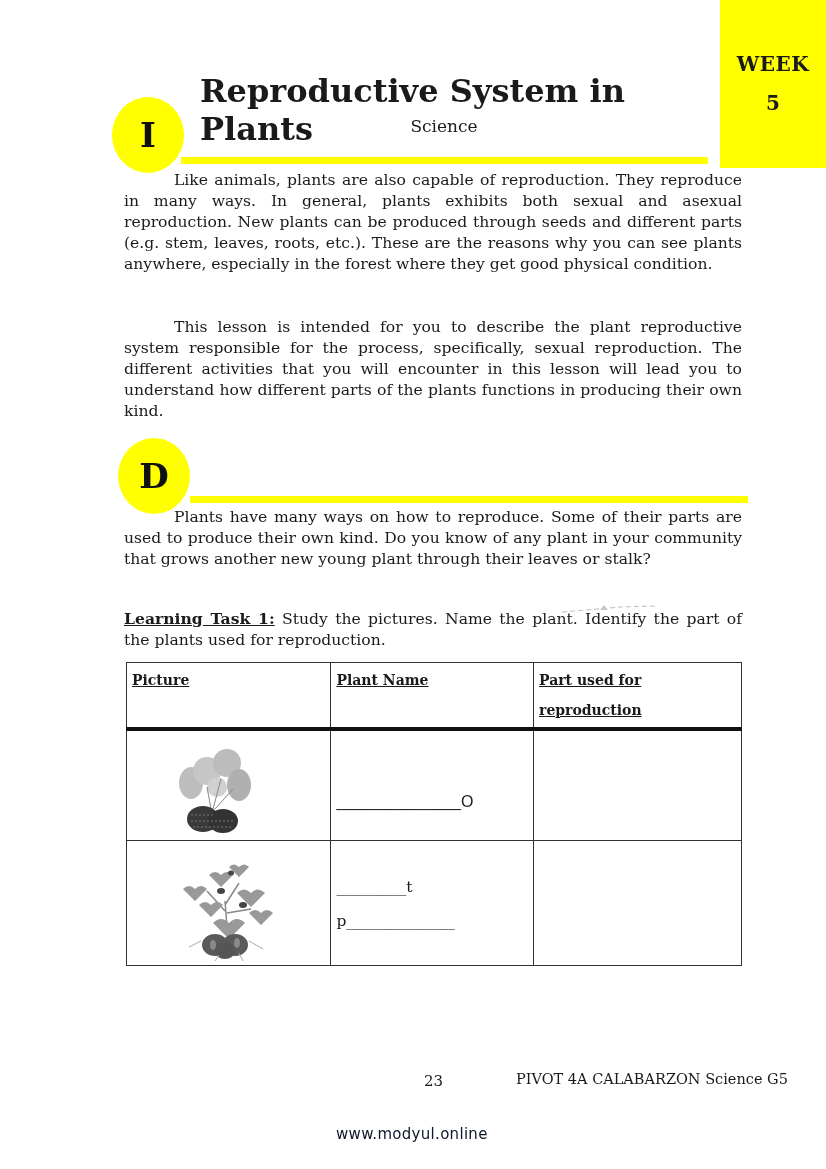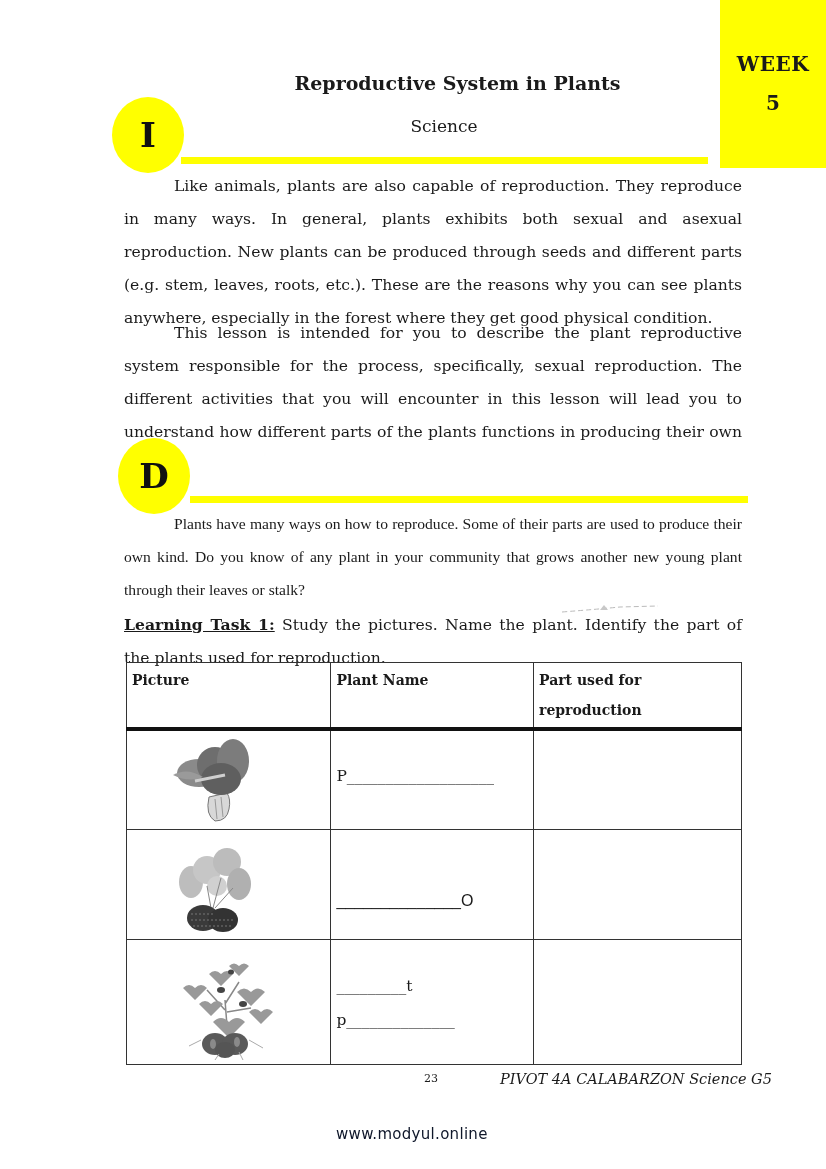--- a/index.html
+++ b/index.html
@@ -6,64 +6,64 @@
   body { width: 826px; height: 1169px; position: relative; overflow: hidden;
          font-family: "DejaVu Serif", "Liberation Serif", serif; color: #1a1a1a; }
   .abs { position: absolute; }
 
   .week-box { left: 720px; top: 0; width: 117px; height: 168px; background: #ffff00; }
   .week-label { position: absolute; left: 0; width: 106px; top: 52px; text-align: center;
                 font-weight: bold; font-size: 20px; letter-spacing: 0.5px; }
   .week-num { position: absolute; left: 0; width: 106px; top: 91px; text-align: center;
               font-weight: bold; font-size: 20px; }
 
-  .title { left: 200px; width: 515px; top: 72px; text-align: center;
-           font-weight: bold; font-size: 19px; }
+  .title { left: 200px; width: 515px; top: 72px; 
+           font-weight: bold; font-size: 32px; }
   .subtitle { left: 200px; width: 488px; top: 116px; text-align: center; font-size: 17px; }
 
   .circle { width: 72px; height: 76px; border-radius: 50%; background: #ffff00;
             display: flex; align-items: center; justify-content: center;
             font-weight: bold; font-size: 34px; color: #111; }
   .circle-i { left: 112px; top: 97px; }
   .circle-d { left: 118px; top: 438px; }
 
   .bar { background: #ffff00; height: 7px; }
   .bar-i { left: 181px; width: 527px; top: 157px; }
   .bar-d { left: 190px; width: 558px; top: 496px; }
 
-  .para { left: 124px; width: 618px; font-size: 15.6px; line-height: 33px;
+  .para { left: 124px; width: 618px; font-size: 15.6px; line-height: 21px;
           text-align: justify; }
   .para .indent { display: inline-block; width: 50px; }
   .p1 { top: 170px; }
   .p2 { top: 317px; }
-  .p3 { top: 507px; font-family: Liberation Serif, serif; }
+  .p3 { top: 507px; }
   .p4 { top: 608px; }
   .p4 b { font-weight: bold; text-decoration: underline; }
 
   .deco-mark { left: 560px; top: 603px; width: 100px; height: 10px; }
 
   table.task { position: absolute; left: 126px; top: 662px; width: 616px;
                border-collapse: collapse; font-size: 15px; }
-  table.task td, table.task th { border: 1.5px solid #333; vertical-align: top; padding: 0; }
+  table.task td, table.task th { border: 1.5px solid #333; vertical-align: top; padding: 0; text-decoration: underline; }
   table.task th { text-align: left; font-weight: bold; font-size: 14px; line-height: 30px;
                   padding: 2px 5px; height: 52px; border-bottom: 4px solid #111; }
   .col1 { width: 205px; }
   .col2 { width: 204px; }
   .col3 { width: 205px; }
   .row1 td { height: 98px; }
   .row2 td { height: 109px; }
   .row3 td { height: 124px; }
   .pic-cell { position: relative; }
   .pic { position: absolute; }
   .name-cell { position: relative; }
   .blank { position: absolute; left: 5px; font-size: 15.5px; white-space: pre; }
   .blank-sans { font-family: "Liberation Sans", sans-serif; font-size: 16px; }
 
-  .page-num { left: 424px; top: 1072px; font-size: 11px; }
-  .footer-source { left: 500px; top: 1071px; font-size: 14.5px; font-style: italic; }
+  .page-num { left: 424px; top: 1072px; font-size: 15px; }
+  .footer-source { left: 516px; top: 1071px; font-size: 14.5px; }
   .watermark { left: 336px; top: 1125px; font-family: "DejaVu Sans", sans-serif;
                font-size: 15px; color: #0f172a; letter-spacing: 0.3px; }
 </style>
 </head>
 <body>
 
 <div class="abs week-box">
   <div class="week-label">WEEK</div>
   <div class="week-num">5</div>
 </div>
@@ -94,38 +94,20 @@
 </svg>
 
 <table class="task">
   <tbody>
       <tr>
     <th class="col1">Picture</th>
     <th class="col2">Plant Name</th>
     <th class="col3">Part used for reproduction</th>
   </tr>
 
-  <tr class="row1">
-    <td class="pic-cell">
-      <svg class="pic" style="left:42px;top:6px;" width="90" height="86" viewBox="0 0 90 86">
-        <path d="M40 60 Q36 78 46 84 Q58 84 60 72 Q62 62 58 56 Z" fill="#d8d8d8" stroke="#777" stroke-width="1"></path>
-        <path d="M46 62 L48 82 M52 60 L54 80" stroke="#999" stroke-width="1"></path>
-        <ellipse cx="30" cy="36" rx="22" ry="14" fill="#8a8a8a"></ellipse>
-        <ellipse cx="46" cy="28" rx="18" ry="18" fill="#6e6e6e"></ellipse>
-        <ellipse cx="64" cy="24" rx="16" ry="22" fill="#7c7c7c"></ellipse>
-        <ellipse cx="52" cy="42" rx="20" ry="16" fill="#5f5f5f"></ellipse>
-        <path d="M4 38 Q18 30 34 40 Q20 46 4 38 Z" fill="#9a9a9a"></path>
-        <path d="M26 44 L56 38" stroke="#cfcfcf" stroke-width="3"></path>
-      </svg>
-    </td>
-    <td class="name-cell">
-      <span class="blank" style="top:36px;">P___________________</span>
-    </td>
-    <td></td>
-  </tr>
 
   <tr class="row2">
     <td class="pic-cell">
       <svg class="pic" style="left:50px;top:18px;" width="80" height="86" viewBox="0 0 80 86">
         <ellipse cx="14" cy="34" rx="12" ry="16" fill="#bdbdbd"></ellipse>
         <ellipse cx="30" cy="22" rx="14" ry="14" fill="#c6c6c6"></ellipse>
         <ellipse cx="50" cy="14" rx="14" ry="14" fill="#bcbcbc"></ellipse>
         <ellipse cx="62" cy="36" rx="12" ry="16" fill="#b0b0b0"></ellipse>
         <ellipse cx="40" cy="38" rx="10" ry="10" fill="#d0d0d0"></ellipse>
         <path d="M34 60 L30 38 M36 60 L44 30 M38 60 L56 40" stroke="#888" stroke-width="1"></path>

